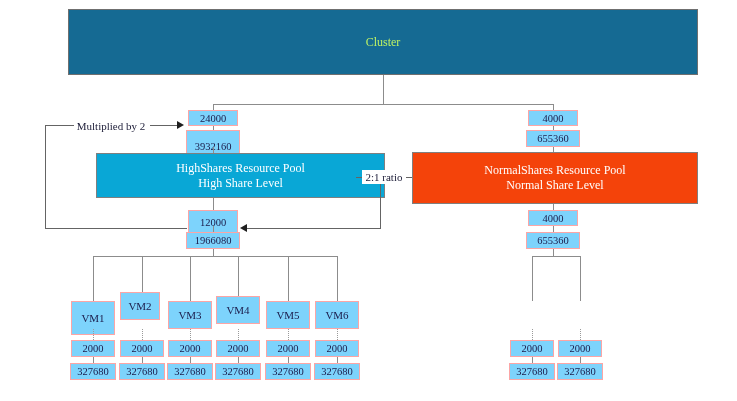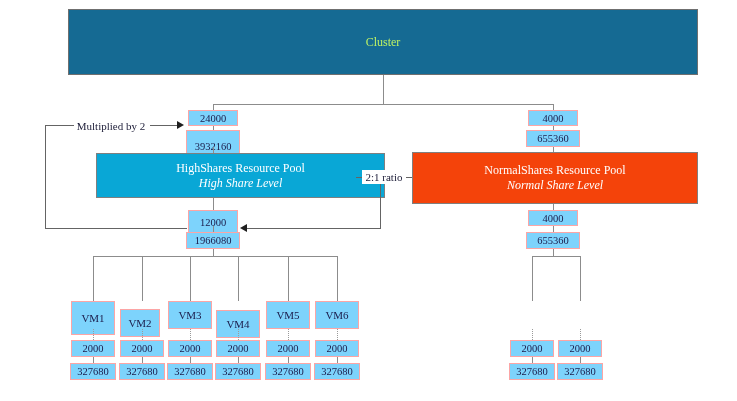--- a/index.html
+++ b/index.html
@@ -25,21 +25,21 @@
     display: flex; align-items: center; justify-content: center;
     color: #bef264; font-size: 12px;
   }
   .pool {
     position: absolute; border: 1px solid #7f7f7f;
     display: flex; flex-direction: column; align-items: center; justify-content: center;
     color: #ffffff; font-size: 12px; line-height: 15px; text-align: center;
   }
   .pool-high { left: 68px; top: 153px; width: 289px; height: 45px; background: #09a7d6; margin-left: 28px; }
   .pool-normal { left: 412px; top: 152px; width: 286px; height: 52px; background: #f4430a; }
-  .pool-sub { font-style: italic; }
+  .pool-sub { }
   
   .vbox {
     position: absolute; background: #7dd3fc; border: 1px solid #fca5a5;
     display: flex; align-items: center; justify-content: center;
     font-size: 10.5px; color: #1b1b4a; white-space: nowrap;
   }
   .vmbox { font-size: 11px; }
   
   .ann {
     position: absolute; display: flex; align-items: center; justify-content: center;
@@ -127,33 +127,33 @@
   <div class="hline" style="left:532px;top:256px;width:49px"></div>
   <div class="vline" style="left:532px;top:256px;height:45px"></div>
   <div class="vline" style="left:580px;top:256px;height:45px"></div>
 
   <div class="vbox vmbox" style="left:71px;top:301px;width:44px;height:34px">VM1</div>
   <div class="vdash" style="left:93px;top:329px;height:11px"></div>
   <div class="vbox" style="left:71px;top:340px;width:44px;height:17px">2000</div>
   <div class="vline" style="left:93px;top:357px;height:6px"></div>
   <div class="vbox" style="left:70px;top:363px;width:46px;height:17px">327680</div>
 
-  <div class="vbox vmbox" style="left:120px;top:309px;width:40px;height:28px">VM2</div>
+  <div class="vbox vmbox" style="left:120px;top:292px;width:40px;height:28px">VM2</div>
   <div class="vdash" style="left:142px;top:329px;height:11px"></div>
   <div class="vbox" style="left:120px;top:340px;width:44px;height:17px">2000</div>
   <div class="vline" style="left:142px;top:357px;height:6px"></div>
   <div class="vbox" style="left:119px;top:363px;width:46px;height:17px">327680</div>
 
   <div class="vbox vmbox" style="left:168px;top:301px;width:44px;height:28px">VM3</div>
   <div class="vdash" style="left:190px;top:329px;height:11px"></div>
   <div class="vbox" style="left:168px;top:340px;width:44px;height:17px">2000</div>
   <div class="vline" style="left:190px;top:357px;height:6px"></div>
   <div class="vbox" style="left:167px;top:363px;width:46px;height:17px">327680</div>
 
-  <div class="vbox vmbox" style="left:216px;top:310px;width:44px;height:28px">VM4</div>
+  <div class="vbox vmbox" style="left:216px;top:296px;width:44px;height:28px">VM4</div>
   <div class="vdash" style="left:238px;top:329px;height:11px"></div>
   <div class="vbox" style="left:216px;top:340px;width:44px;height:17px">2000</div>
   <div class="vline" style="left:238px;top:357px;height:6px"></div>
   <div class="vbox" style="left:215px;top:363px;width:46px;height:17px">327680</div>
 
   <div class="vbox vmbox" style="left:266px;top:301px;width:44px;height:28px">VM5</div>
   <div class="vdash" style="left:288px;top:329px;height:11px"></div>
   <div class="vbox" style="left:266px;top:340px;width:44px;height:17px">2000</div>
   <div class="vline" style="left:288px;top:357px;height:6px"></div>
   <div class="vbox" style="left:265px;top:363px;width:46px;height:17px">327680</div>

